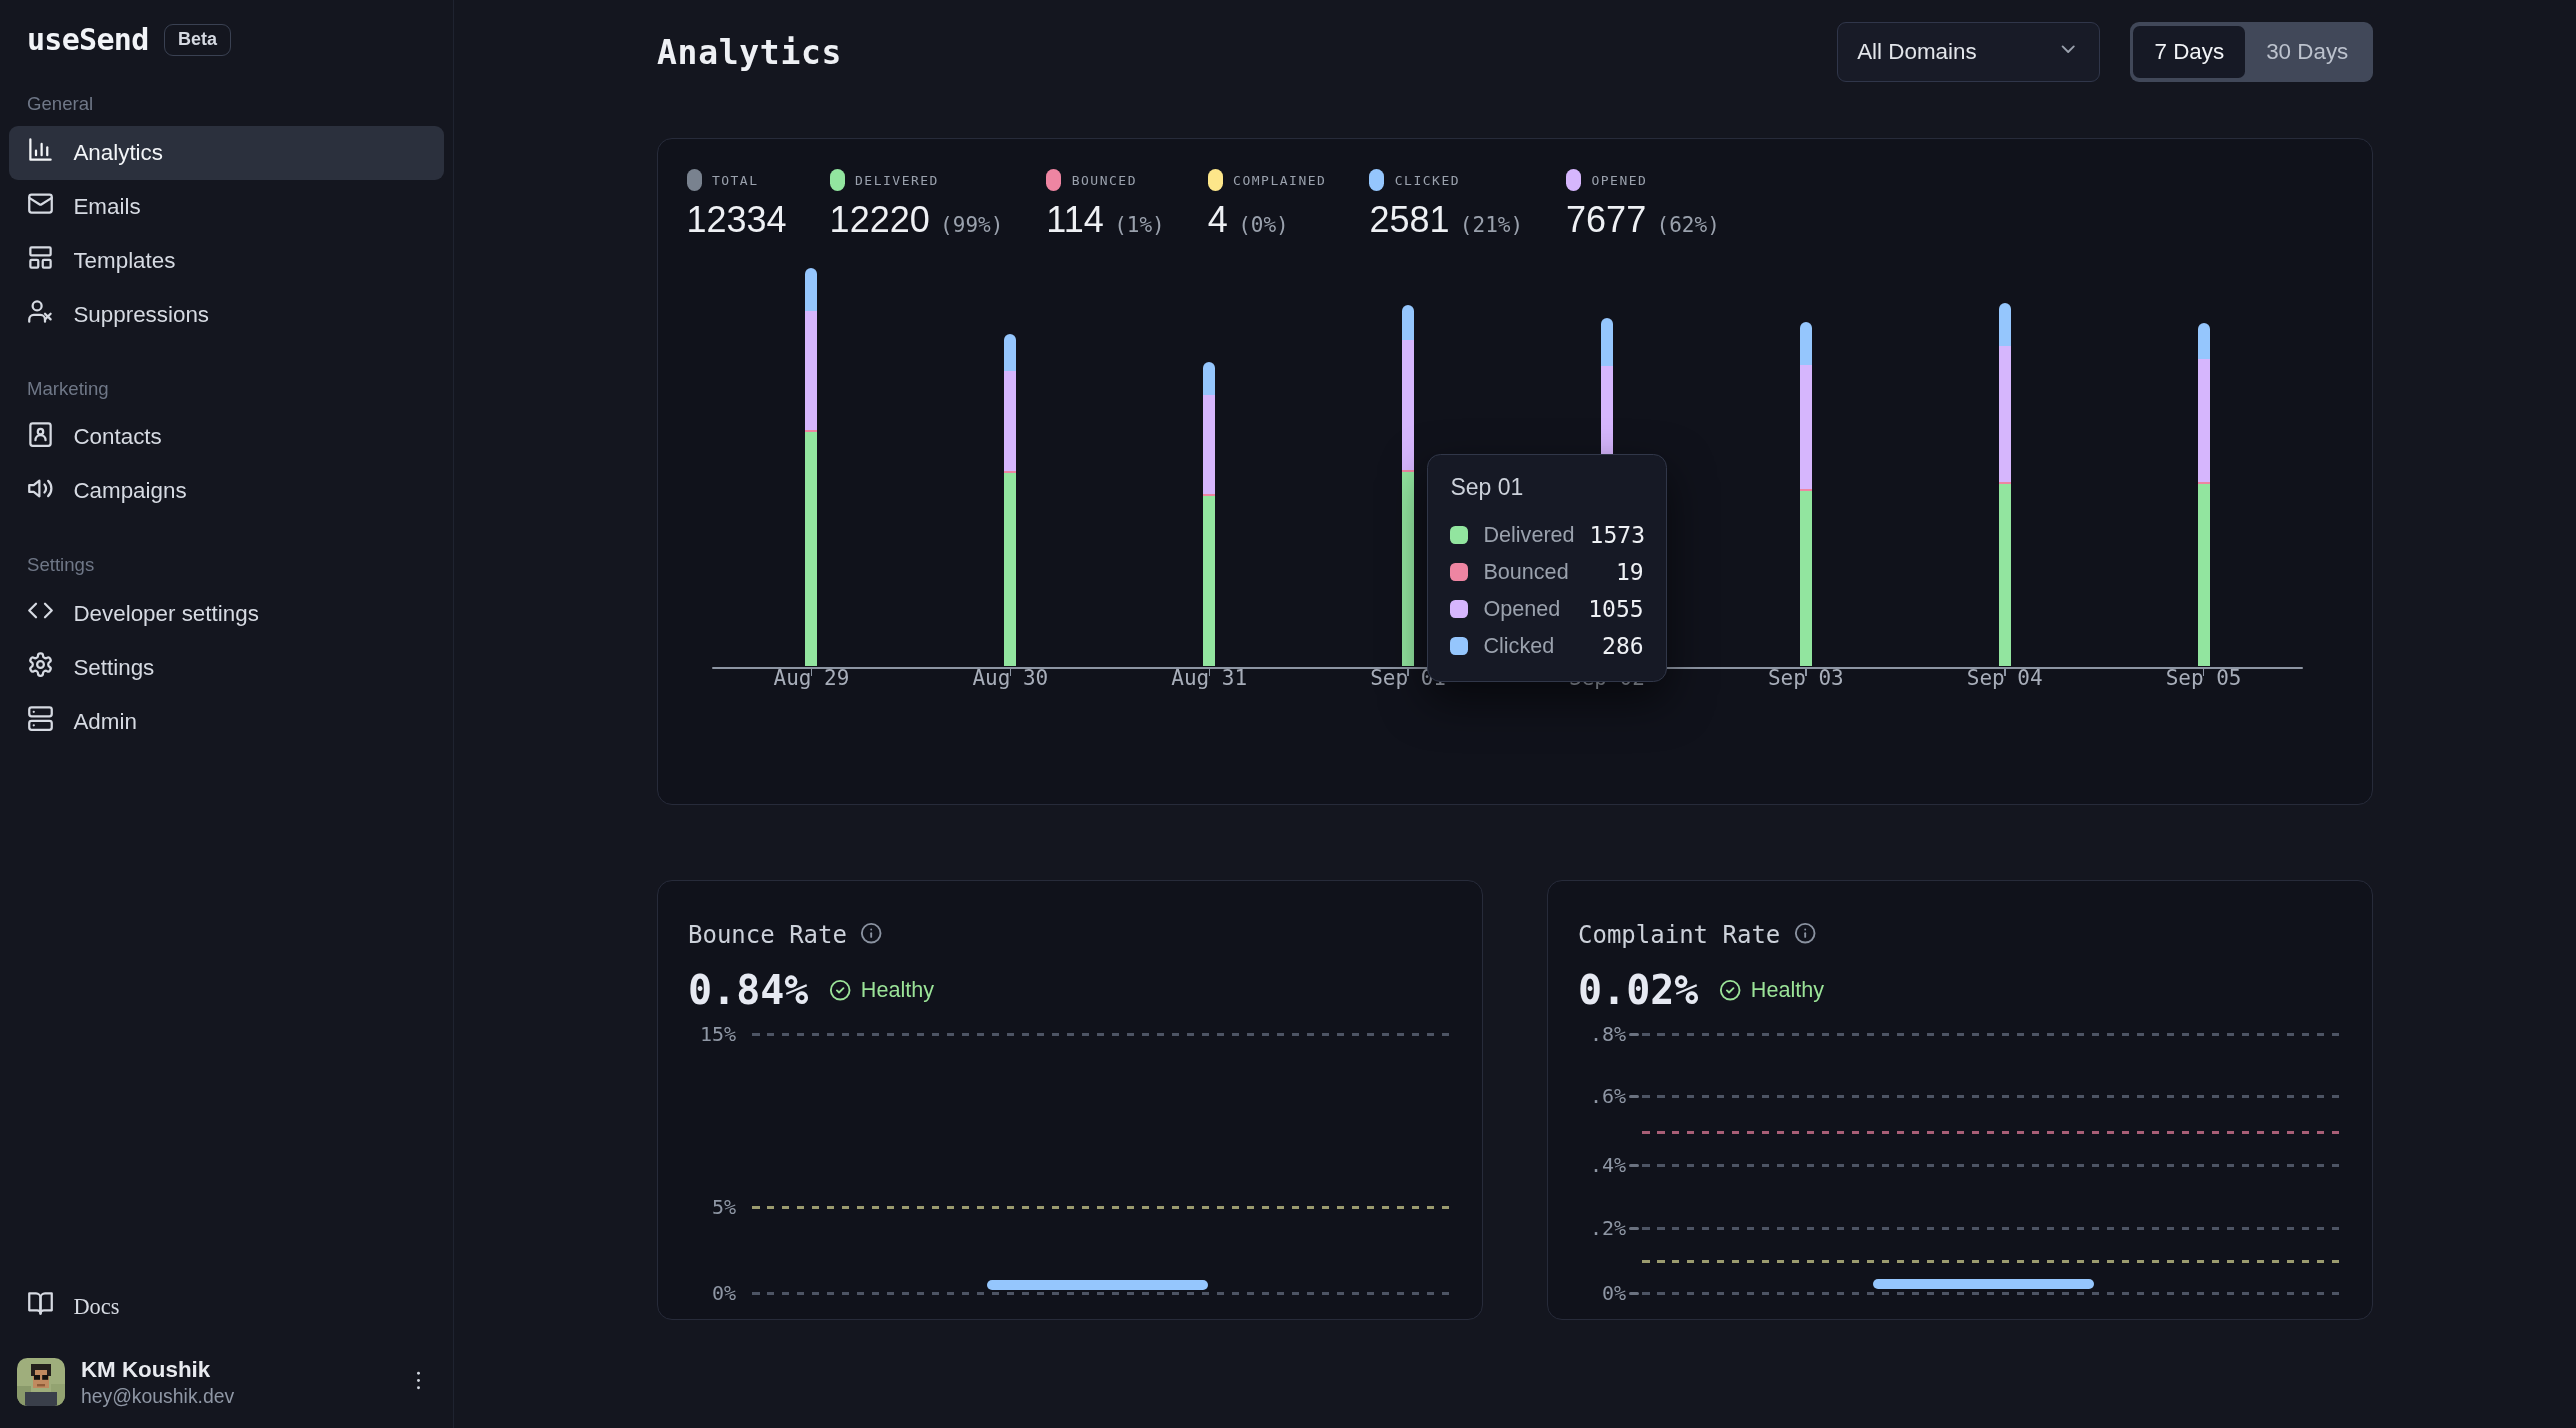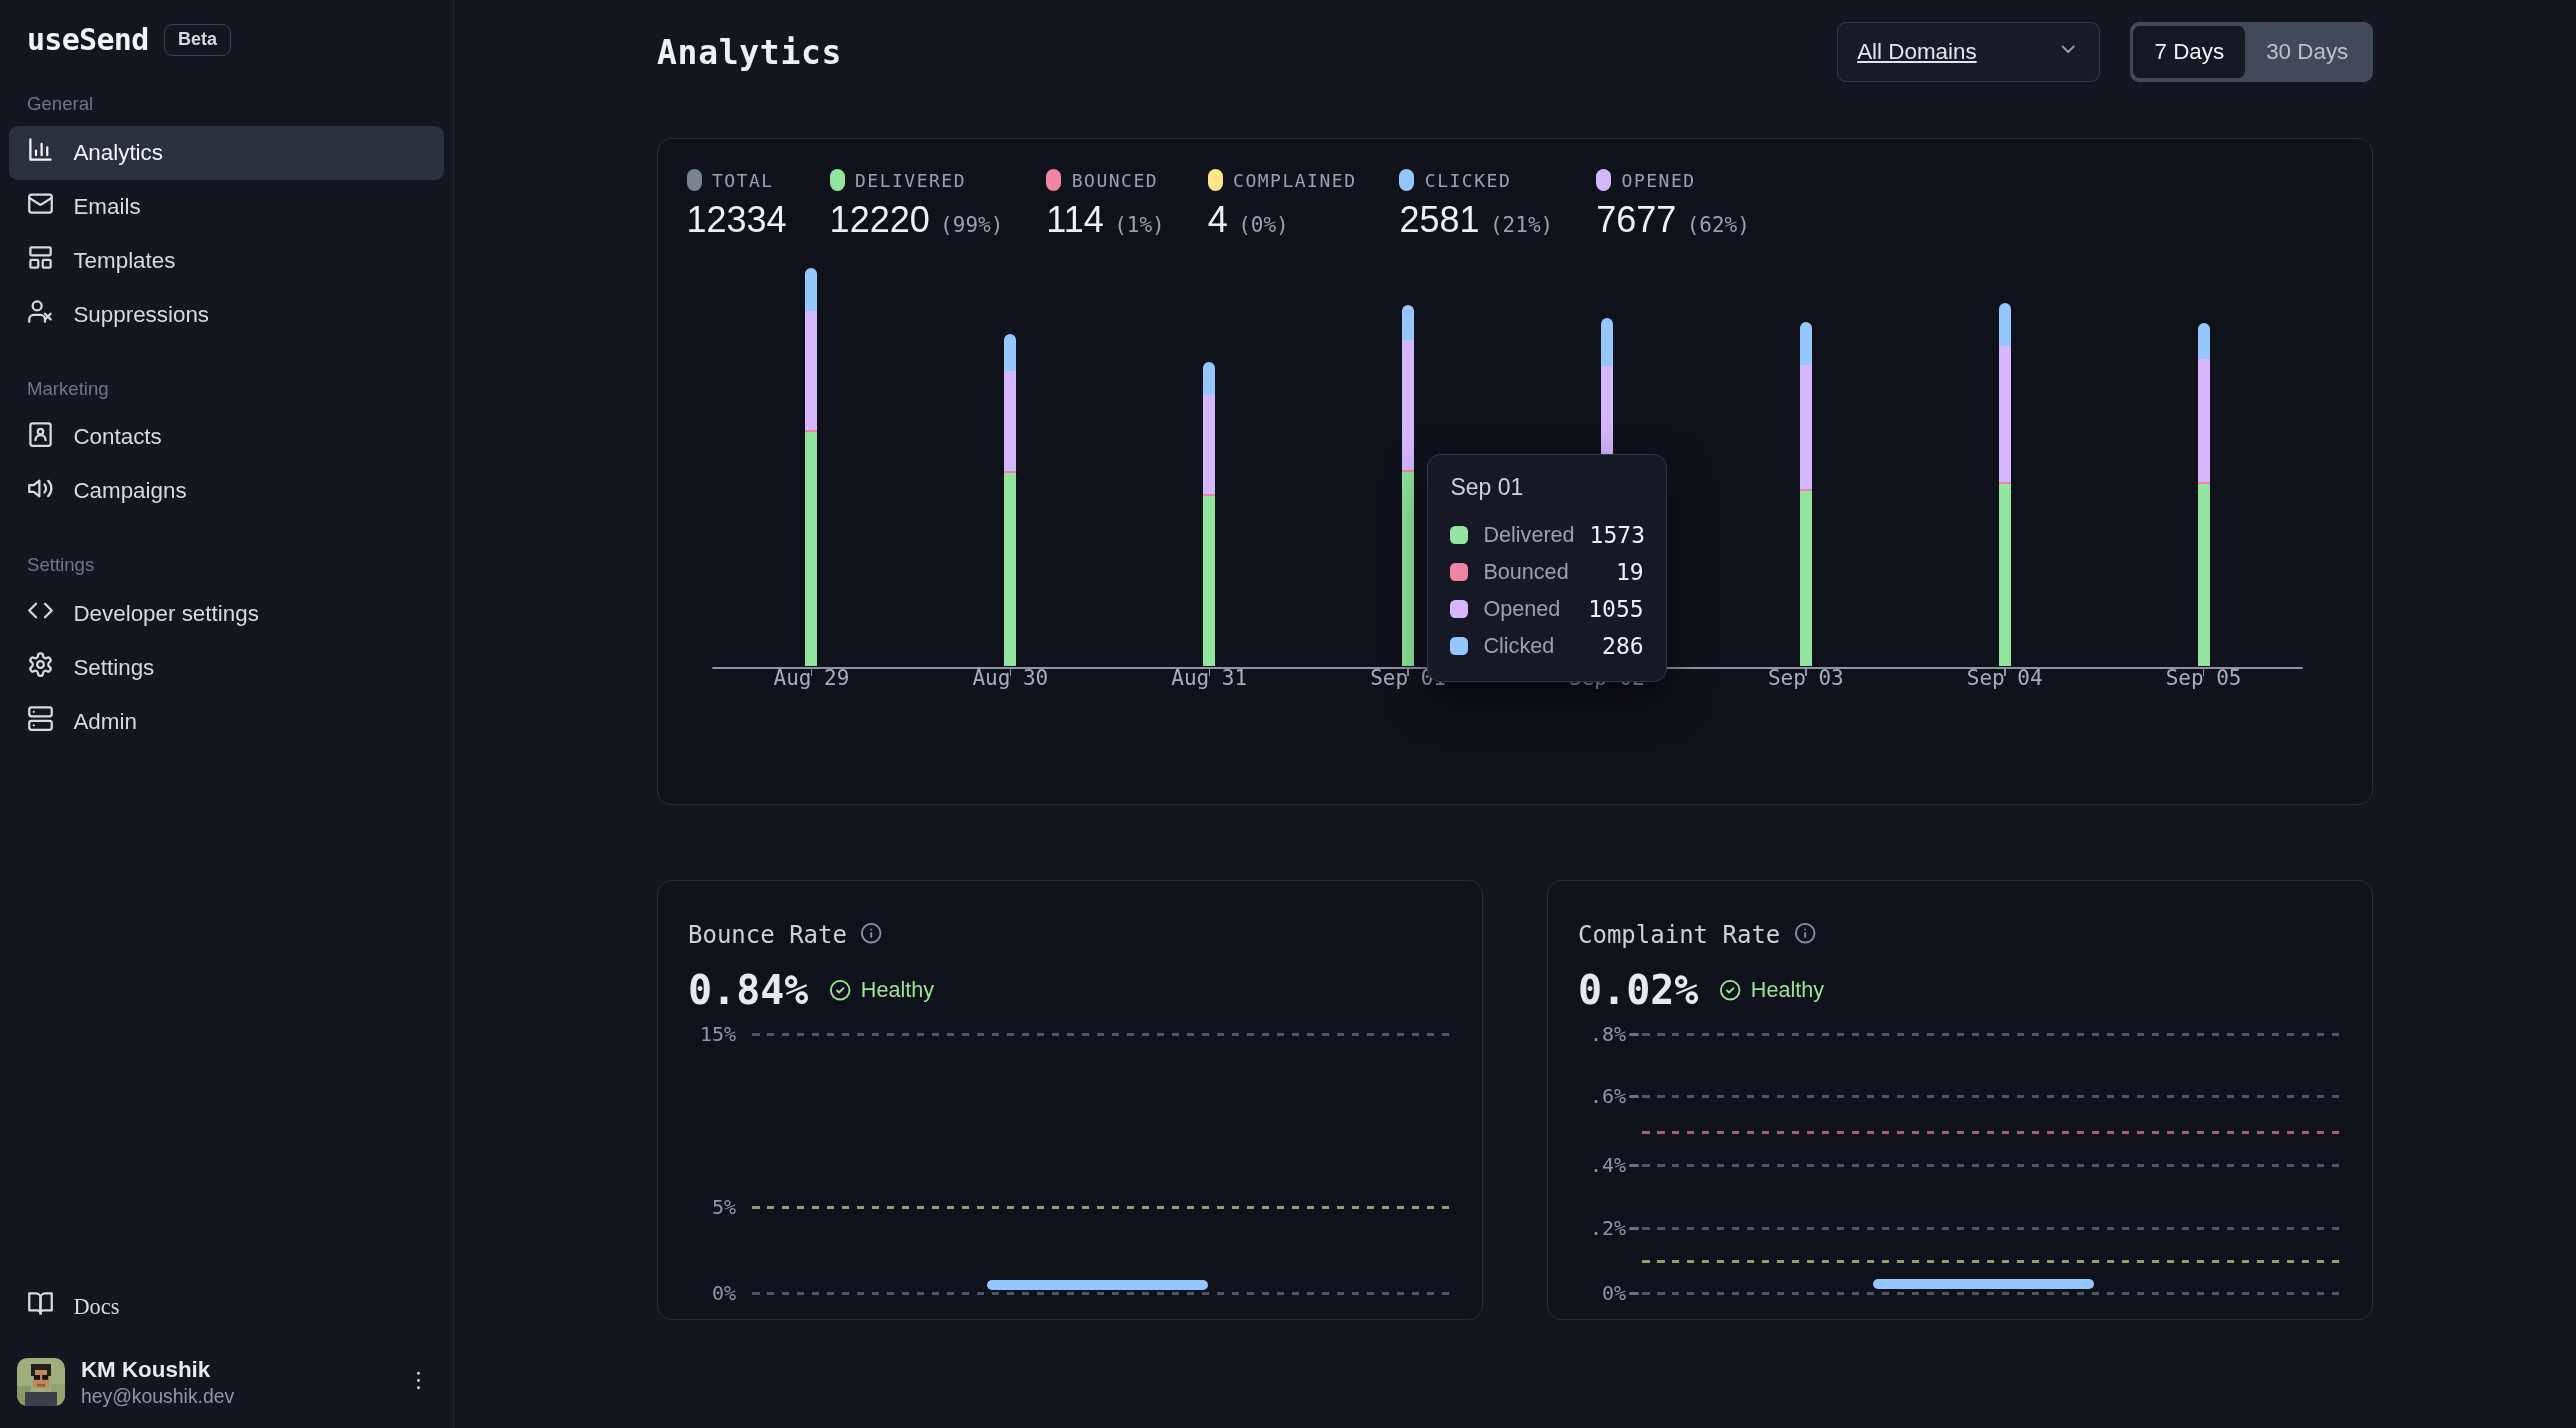--- a/index.html
+++ b/index.html
@@ -46,39 +46,39 @@
 
   
   main { flex:1; overflow:hidden; }
   .content { width:1716px; margin:0 auto; }
   header { height:104px; display:flex; align-items:center; justify-content:space-between; }
   h1 { font-family:"DejaVu Sans Mono","Liberation Mono",monospace; font-size:33px; font-weight:700; letter-spacing:0.7px; color:#eef0f4; }
   .controls { display:flex; align-items:center; gap:30px; }
   .select {
     width:263px; height:60px; border:1.5px solid #30364a; border-radius:9px;
     background:#181b27; display:flex; align-items:center; justify-content:space-between;
-    padding:0 19.4px; font-size:22.4px; color:#e2e5ea; cursor:pointer;text-decoration:underline;
+    padding:0 19.4px; font-size:22.4px; color:#e2e5ea; cursor:pointer;
   }
   .select .icon { color:#9aa1ad; }
   .segmented { background:#414859; border-radius:9px; padding:3.7px; display:flex; height:60px; }
   .seg-btn {
     display:flex; align-items:center; padding:0 21px; border-radius:6.7px;
     font-size:22.4px; color:#bcc2cd; cursor:pointer; border:none; background:transparent;
     font-family:inherit;
   }
   .seg-btn.active { background:#161925; color:#f2f4f7; }
 
   .card { background:#10121b; border:1.5px solid #272b3a; border-radius:15px; }
   .big-card { margin-top:34px; height:667px; padding:30px 24px 0; position:relative; }
 
   
   .stats { display:flex; gap:43px; padding-left:4.5px; }
   .stat-label-row { display:flex; align-items:center; gap:10.4px; }
   .stat-dot { width:15px; height:22.4px; border-radius:7.5px; flex:none; }
-  .stat-label { font-family:"DejaVu Sans Mono","Liberation Mono",monospace; font-size:18px; letter-spacing:1.5px; color:#9aa1ad; }
+  .stat-label { font-family:"DejaVu Sans Mono","Liberation Mono",monospace; font-size:13px; letter-spacing:1.5px; color:#9aa1ad; }
   .stat-value-row { margin-top:7.5px; display:flex; align-items:baseline; gap:10.4px; }
   .stat-value { font-family:Liberation Sans, sans-serif; font-size:36px; color:#eef0f4; }
   .stat-pct { font-family:"DejaVu Sans Mono","Liberation Mono",monospace; font-size:21px; color:#9aa1ad; }
 
   
   .barchart { position:relative; margin-top:18px; height:447px; }
   .axis-line { position:absolute; left:30px; right:45px; bottom:37px; height:2.2px; background:#8d95a3; border-radius:1.5px; }
   .bars { position:absolute; left:30px; right:45px; top:0; bottom:40px; display:flex; }
   .bar-slot { flex:1; position:relative; display:flex; align-items:flex-end; justify-content:center; }
   .bar-slot::after { content:""; position:absolute; bottom:-10.4px; left:50%; margin-left:-0.7px; width:1.5px; height:7.5px; background:#8d95a3; }

